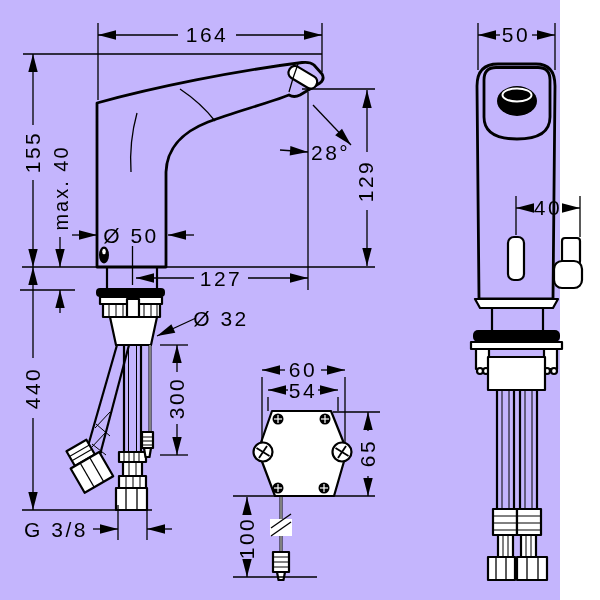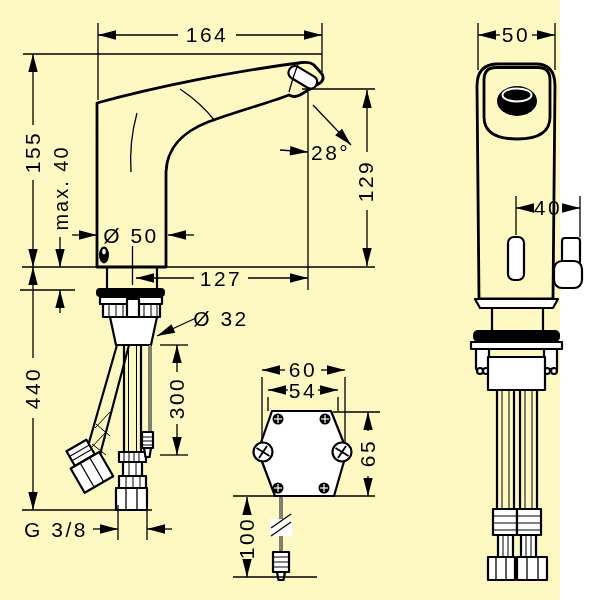--- a/index.html
+++ b/index.html
@@ -1,16 +1,16 @@
 <!DOCTYPE html>
 <html><head>
 <meta charset="utf-8">
 <style>
   html,body{margin:0;padding:0;background:#ffffff;}
-  .stage{width:560px;height:600px;background:#fef9c3;position:relative;font-family:"Liberation Sans",sans-serif;}
+  .stage{width:560px;height:600px;background:#c4b5fd;position:relative;font-family:"Liberation Sans",sans-serif;}
   svg{display:block;}
   .lbl{font-family:"Liberation Sans",sans-serif;font-size:21px;letter-spacing:2.5px;fill:#000;}
   .lbl-sm{font-family:"Liberation Sans",sans-serif;font-size:20px;letter-spacing:2px;fill:#000;}
   .outline{fill:none;stroke:#000;stroke-width:2.8;stroke-linejoin:round;stroke-linecap:round;}
   .med{fill:none;stroke:#000;stroke-width:2.2;stroke-linejoin:round;}
   .medw{fill:#fff;stroke:#000;stroke-width:2.2;stroke-linejoin:round;}
   .thin{fill:none;stroke:#000;stroke-width:1.3;}
   .hair{fill:none;stroke:#000;stroke-width:1;}
   .dim{fill:none;stroke:#000;stroke-width:1.3;}
   .blk{fill:#000;stroke:none;}

